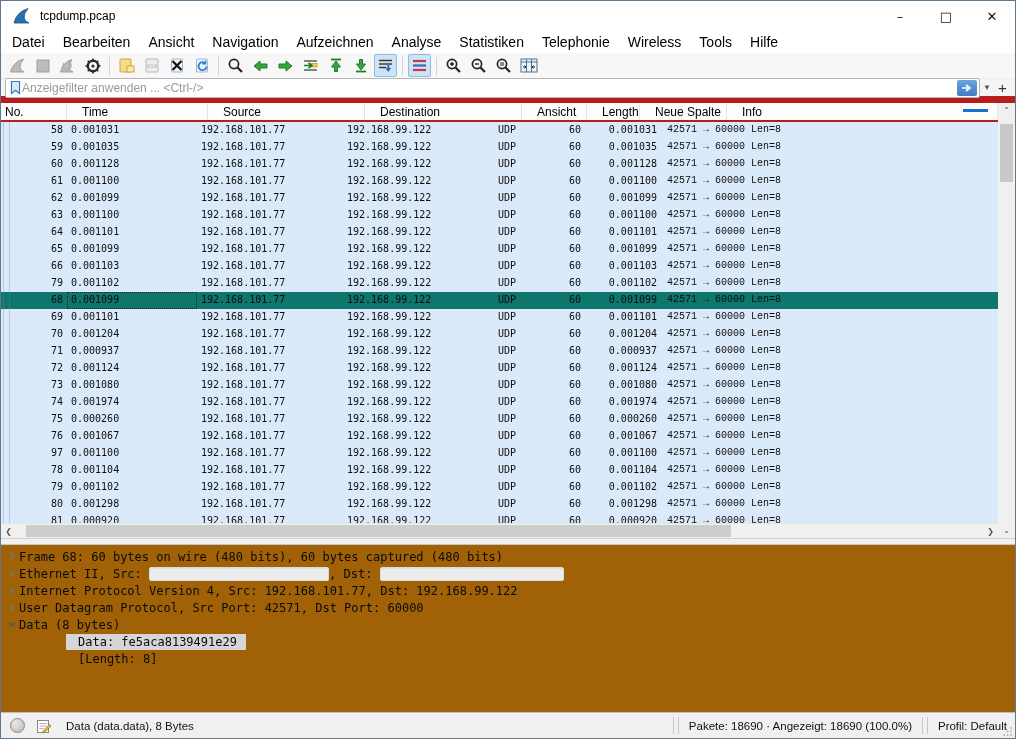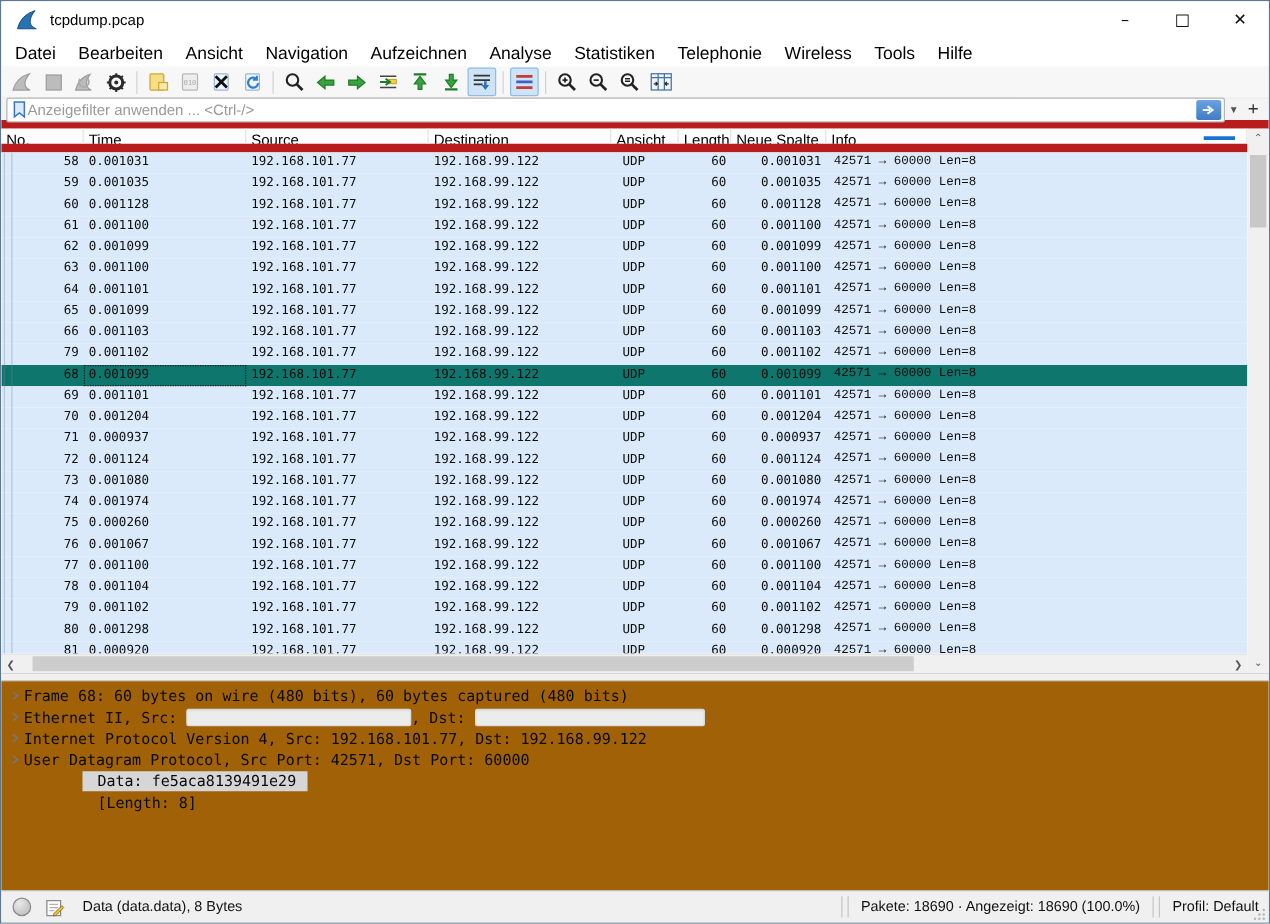--- a/index.html
+++ b/index.html
@@ -38,21 +38,21 @@
   .apply-btn{width:20px;height:16px;border-radius:2px;
     background:linear-gradient(#6ba3e2,#3f7cc4);display:flex;align-items:center;justify-content:center;}
   .filter-dd{width:14px;height:20px;display:flex;align-items:center;justify-content:center;
     font-size:8px;color:#555;}
   .filter-add{width:17px;height:20px;display:flex;align-items:center;justify-content:center;
     font-size:15px;color:#333;}
   
   .listwrap{height:435px;position:relative;flex:0 0 auto;display:flex;background:#fff;}
   .listmain{width:997px;display:flex;flex-direction:column;}
   .grid-cols{display:grid;grid-template-columns:66px 130px 146px 146px 54px 42px 76px 1fr;}
-  .lheader{height:19px;background:#fdfdfd;border-bottom:7px solid #b91c1c;flex:0 0 auto;}
+  .lheader{height:19px;background:#fdfdfd;border-bottom:2px solid #b91c1c;flex:0 0 auto;gap:11px;}
   .hcell{font-size:12px;color:#000;padding:2px 0 0 4px;border-right:1px solid #e3e3e3;
     white-space:nowrap;overflow:hidden;}
   .lrows{height:401px;position:relative;overflow:hidden;background:#fff;flex:0 0 auto;}
   .prow{height:17px;background:#dbeafb;font-family:"DejaVu Sans Mono",monospace;
     font-size:10px;color:#0d0d0d;}
   .prow.selected{background:#0f766e;}
   .prow.partial{height:10px;overflow:hidden;}
   .pcell{white-space:nowrap;overflow:hidden;padding-top:2px;}
   .al{padding-left:4px;text-align:left;}
   .ar{padding-right:4px;text-align:right;}
@@ -532,21 +532,21 @@
             <div class="pcell ar">76</div>
             <div class="pcell al">0.001067</div>
             <div class="pcell al">192.168.101.77</div>
             <div class="pcell al">192.168.99.122</div>
             <div class="pcell pc-proto">UDP</div>
             <div class="pcell ar">60</div>
             <div class="pcell ar">0.001067</div>
             <div class="pcell pc-info">42571 → 60000 Len=8</div>
           </div>
           <div class="prow grid-cols">
-            <div class="pcell ar">77</div>
+            <div class="pcell ar">97</div>
             <div class="pcell al">0.001100</div>
             <div class="pcell al">192.168.101.77</div>
             <div class="pcell al">192.168.99.122</div>
             <div class="pcell pc-proto">UDP</div>
             <div class="pcell ar">60</div>
             <div class="pcell ar">0.001100</div>
             <div class="pcell pc-info">42571 → 60000 Len=8</div>
           </div>
           <div class="prow grid-cols">
             <div class="pcell ar">78</div>
@@ -630,20 +630,28 @@
         </span>
         <span>Internet Protocol Version 4, Src: 192.168.101.77, Dst: 192.168.99.122</span>
       </div>
       <div class="dline">
         <span class="dexp">
           <svg width="9" height="9" viewBox="0 0 9 9">
             <path d="M2.5 1.5 L6 4.5 L2.5 7.5" stroke="#777" stroke-width="1.3" fill="none"></path>
           </svg>
         </span>
         <span>User Datagram Protocol, Src Port: 42571, Dst Port: 60000</span>
+      </div>
+      <div class="dline">
+        <span class="dexp">
+          <svg width="9" height="9" viewBox="0 0 9 9">
+            <path d="M1.5 2.5 L4.5 6 L7.5 2.5" stroke="#555" stroke-width="1.3" fill="none"></path>
+          </svg>
+        </span>
+        <span>Data (8 bytes)</span>
       </div>
       <div class="dline">
         <span class="dhl">Data: fe5aca8139491e29</span>
       </div>
       <div class="dline dind">
         <span>[Length: 8]</span>
       </div>
     </div>
 
   <div class="statusbar">

